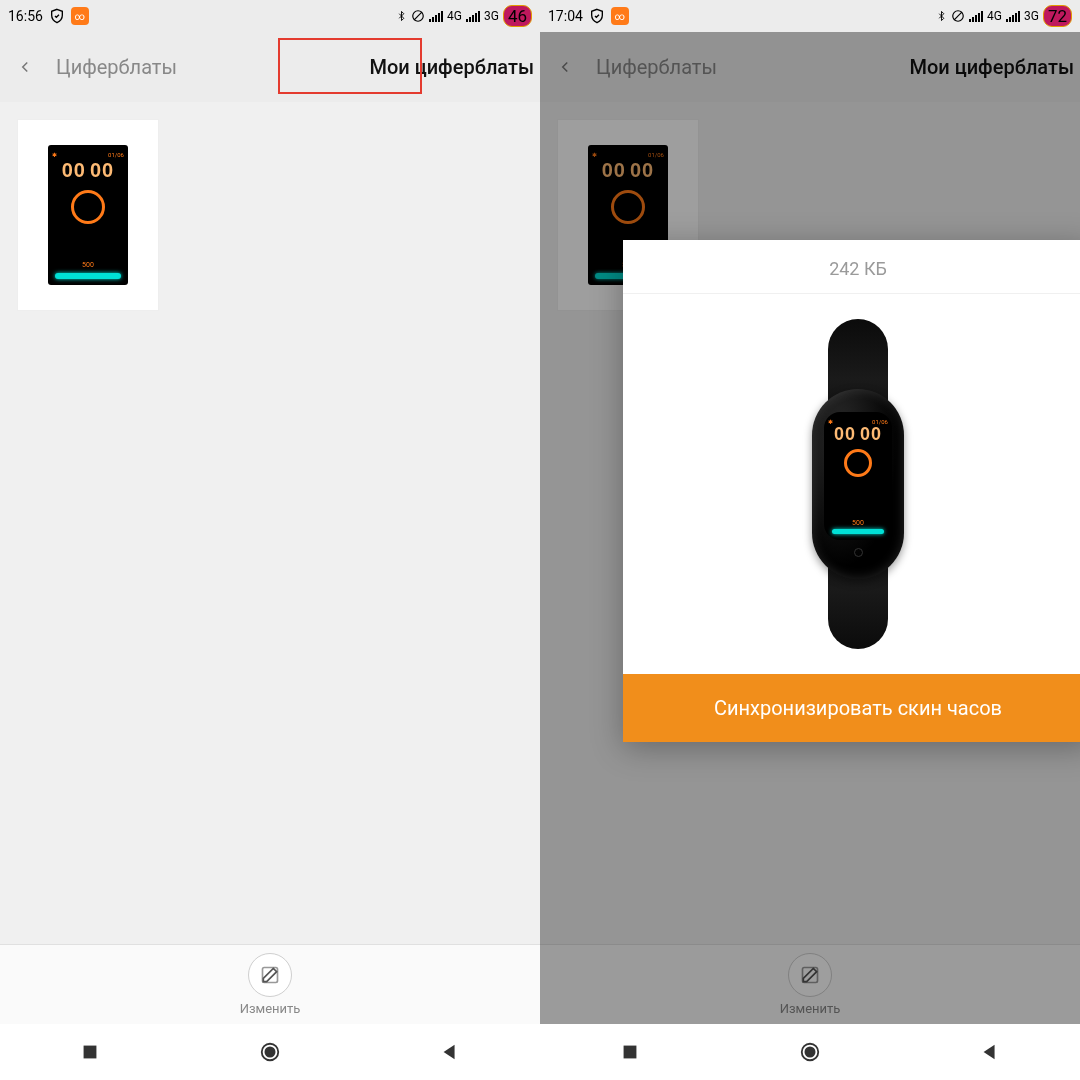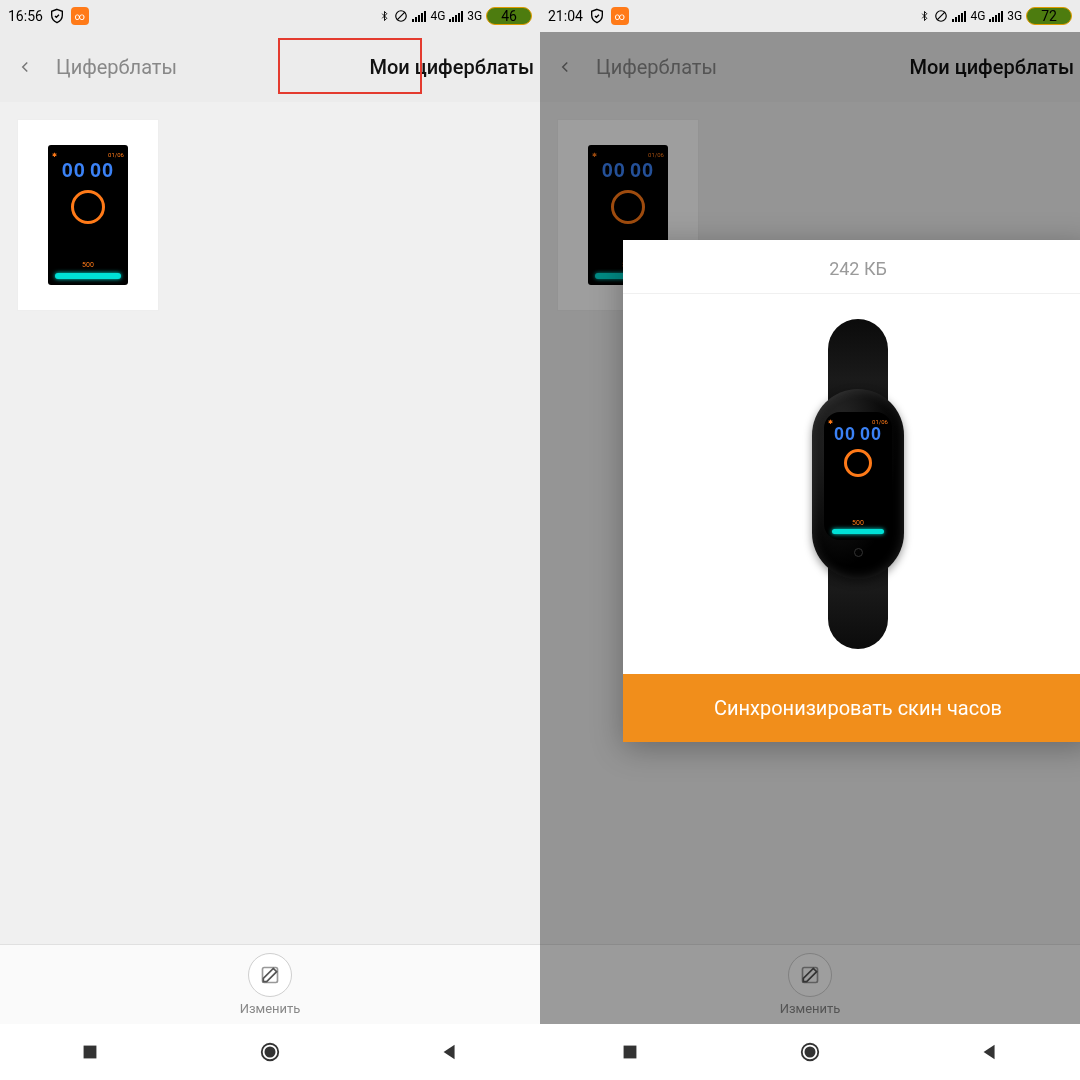--- a/index.html
+++ b/index.html
@@ -13,21 +13,21 @@
   .statusbar {
     height: 32px; display: flex; align-items: center; justify-content: space-between;
     padding: 0 8px; font-size: 14px; background: #ececec; color: #000;
   }
   .sb-left { display: flex; align-items: center; gap: 6px; }
   .sb-right { display: flex; align-items: center; gap: 4px; font-size: 12px; justify-content: space-between; }
   .sb-icon { display: inline-flex; align-items: center; }
   .app-badge { width: 18px; height: 18px; border-radius: 4px; background: #ff7a18; color: #fff; font-size: 10px; display:flex;align-items:center;justify-content:center; }
   .shield { width:16px;height:16px;}
   .battery-pill {
-    border: 1.5px solid #e29b00; border-radius: 9px; padding: 0 14px; font-size: 14px; color: #000; background:#4d7c0f;
+    border: 1.5px solid #e29b00; border-radius: 9px; padding: 0 4px; font-size: 17px; color: #000; background:#be185d;
   }
   .signal { display:inline-flex; align-items:flex-end; gap:1px; height:12px; }
   .signal b { width:2px; background:#000; display:inline-block; }
   .signal b:nth-child(1){height:3px}.signal b:nth-child(2){height:5px}.signal b:nth-child(3){height:7px}.signal b:nth-child(4){height:9px}.signal b:nth-child(5){height:11px}
 
   
   .header {
     height: 70px; background: #ececec; display: flex; align-items: center; position: relative;
   }
   .back { width: 50px; display:flex; align-items:center; justify-content:center; color:#777; }
@@ -42,21 +42,21 @@
     width: 140px; height: 190px; background:#fff; display:flex;align-items:center;justify-content:center;
     box-shadow: 0 0 0 1px #eee;
   }
 
   
   .wf-screen {
     width: 80px; height: 140px; background:#000; border-radius:3px; padding:6px 4px;
     display:flex; flex-direction:column; align-items:center; position:relative; gap:2px;
   }
   .wf-top { width:100%; display:flex; justify-content:space-between; font-size:6px; color:#ff7a18; }
-  .wf-time { color:#3b82f6; font-weight:800; font-size:20px; letter-spacing:1px; line-height:1; display:flex; gap:4px; font-family: Impact, Arial Black, sans-serif;}
+  .wf-time { color:#fdba74; font-weight:800; font-size:20px; letter-spacing:1px; line-height:1; display:flex; gap:4px; font-family: Impact, Arial Black, sans-serif;}
   .wf-ring { width:34px; height:34px; border:3px solid #ff7a18; border-radius:50%; margin-top:8px; }
   .wf-steps { color:#ff7a18; font-size:7px; margin-top:auto; }
   .wf-bar { width:66px; height:6px; background:#00e0d6; border-radius:3px; margin-top:2px; box-shadow:0 0 4px #00e0d6; }
 
   
   .footer { height: 80px; border-top: 1px solid #e0e0e0; background:#fafafa;
             display:flex; flex-direction:column; align-items:center; justify-content:center; gap:4px; }
   .edit-btn { width:44px; height:44px; border:1px solid #cfcfcf; border-radius:50%;
               display:flex;align-items:center;justify-content:center; color:#555; background:#fff; }
   .footer-label { font-size:13px; color:#888; }
@@ -199,21 +199,21 @@
           </svg></span>
       <span class="nav-icon"><svg viewBox="0 0 24 24" fill="#333">
             <path d="M17 4v16L5 12z"></path>
           </svg></span>
     </div>
   </div>
 
   <div class="phone right">
     <div class="statusbar">
       <div class="sb-left">
-        <span>21:04</span>
+        <span>17:04</span>
         <span class="sb-icon shield">
           <svg viewBox="0 0 24 24" fill="none" stroke="#000" stroke-width="2">
               <path d="M12 2l8 3v6c0 5-3.5 9-8 11-4.5-2-8-6-8-11V5l8-3z"></path>
               <path d="M9 12l2 2 4-4"></path>
             </svg>
         </span>
         <span class="app-badge">∞</span>
       </div>
       <div class="sb-right">
         <span class="sb-icon">

